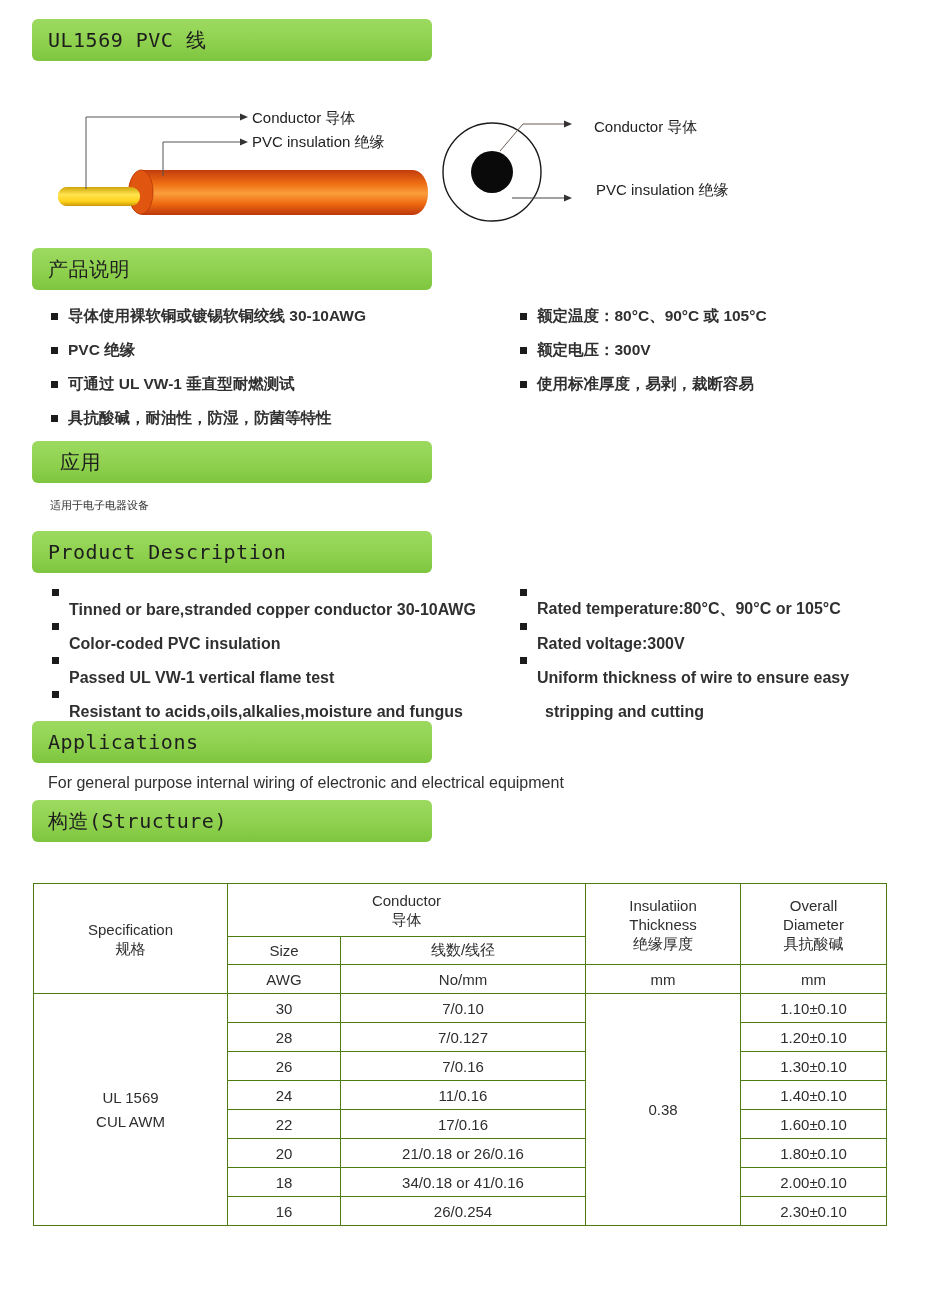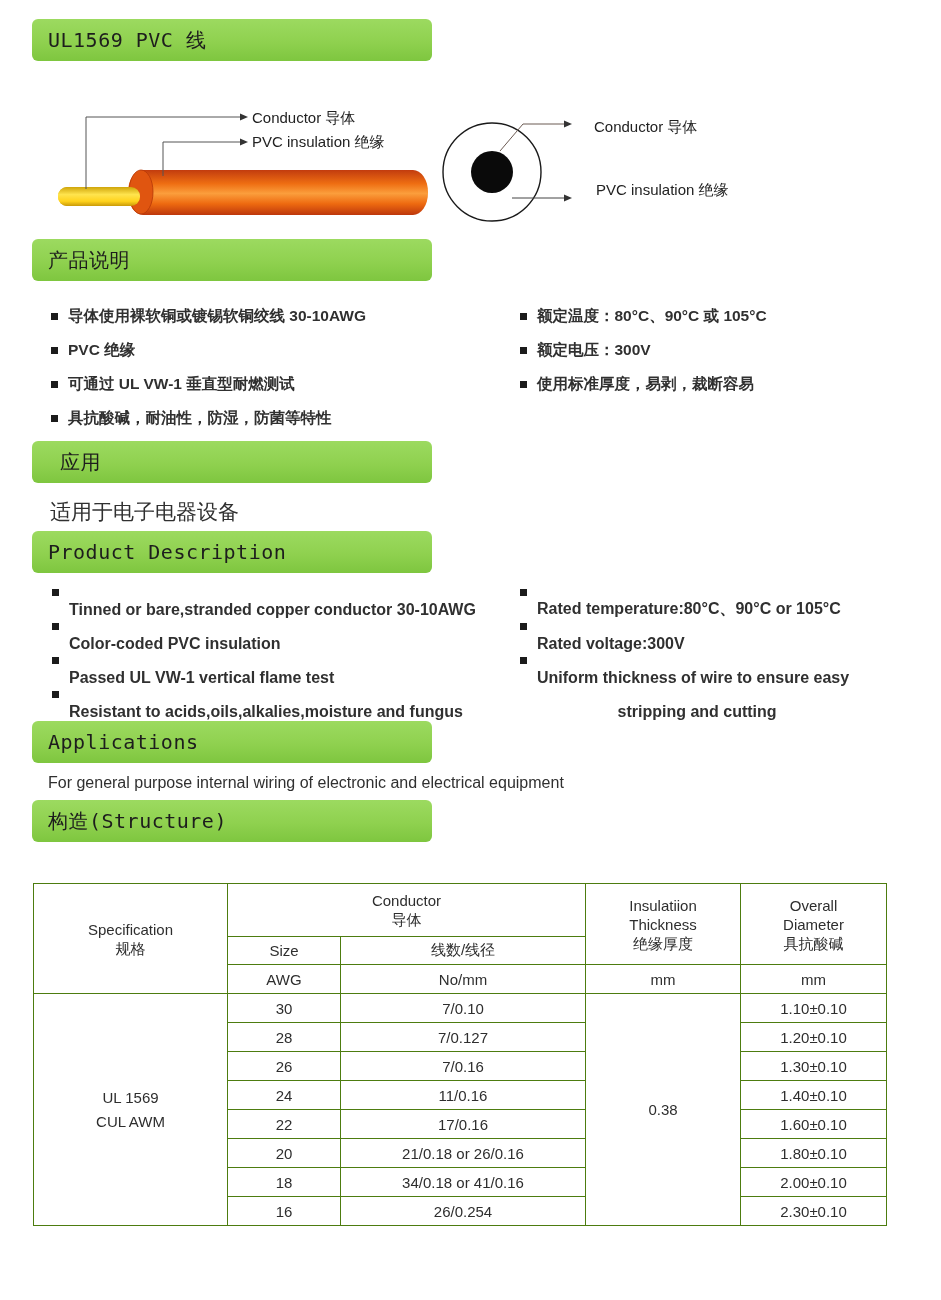--- a/index.html
+++ b/index.html
@@ -30,23 +30,23 @@
   
   .bullet-list { position:absolute;font-weight:bold; }
   .bullet-row {
     display:flex; align-items:center; height:34px; white-space:nowrap;
   }
   .bullet-sq {
     width:7px; height:7px; background:#1b1b1b; margin-right:10px; flex:0 0 auto;
   }
   .bullet-txt { font-size:15.5px; color:#303030; }
   .en .bullet-txt { font-size:16px;margin-top:35px; }
-  .cont-row { display:flex; align-items:center; height:34px; padding-left:25px;justify-content:center; }
-
-  .plain-text { position:absolute; font-size:21px; color:#303030; white-space:nowrap; }
+  .cont-row { display:flex; align-items:center; height:34px; padding-left:25px; }
+
+  .plain-text { position:absolute; font-size:11px; color:#303030; white-space:nowrap; }
   .plain-text.en { font-size:16px; }
 
   
   #spec-table-wrap { position:absolute; left:33px; top:883px; }
   table { border-collapse:collapse; table-layout:fixed; width:853px; }
   td {
     border:1px solid #4d7c0f; text-align:center; vertical-align:middle;
     font-size:15px; color:#2e2e2e; padding:0; overflow:hidden;
   }
   td .ln { display:block; line-height:19px; }
@@ -101,21 +101,21 @@
       <polyline points="512,198 564,198" fill="none" stroke="#444" stroke-width="1"></polyline>
       <polygon points="564,194.5 564,201.5 572,198" fill="#333"></polygon>
     </g>
   </svg>
 
   <span class="diag-label" style="left:252px; top:109px;">Conductor 导体</span>
   <span class="diag-label" style="left:252px; top:133px;">PVC insulation 绝缘</span>
   <span class="diag-label" style="left:594px; top:118px;">Conductor 导体</span>
   <span class="diag-label" style="left:596px; top:181px;">PVC insulation 绝缘</span>
 
-  <div class="banner" style="top:239px;">
+  <div class="banner" style="top:248px;">
     <span>产品说明</span>
   </div>
   <div class="bullet-list" style="left:51px; top:299px;">
     <div class="bullet-row">
       <span class="bullet-sq"></span>
       <span class="bullet-txt">导体使用裸软铜或镀锡软铜绞线 30-10AWG</span>
     </div>
     <div class="bullet-row">
       <span class="bullet-sq"></span>
       <span class="bullet-txt">PVC 绝缘</span>

